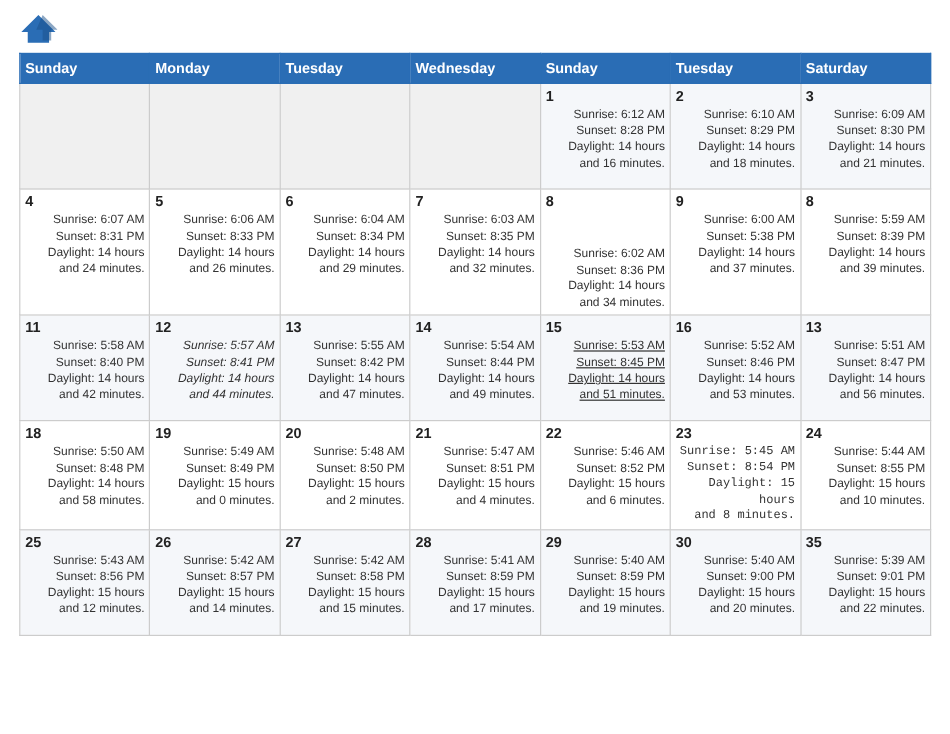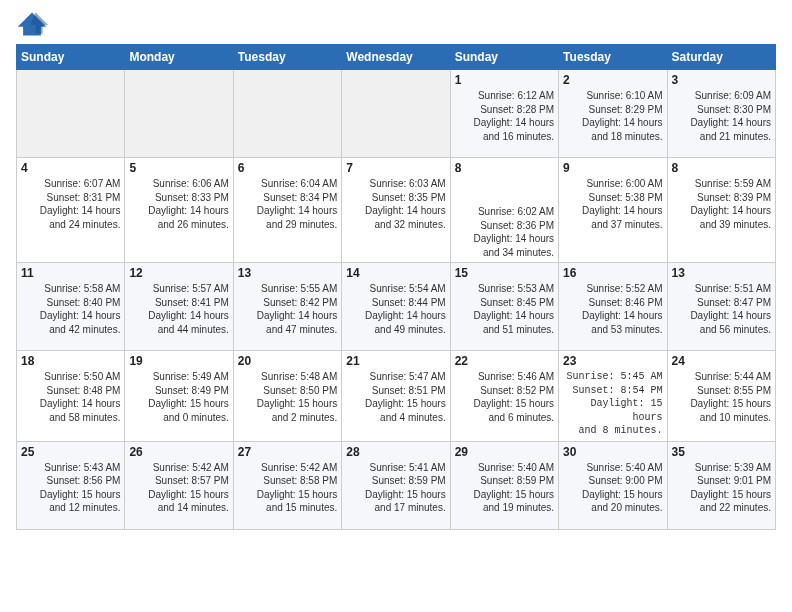--- a/index.html
+++ b/index.html
@@ -221,42 +221,42 @@
         <tr>
           <td>
             <div class="day-number">11</div>
             <div class="day-content" style="white-space: pre-line;">Sunrise: 5:58 AM
 Sunset: 8:40 PM
 Daylight: 14 hours
 and 42 minutes.</div>
           </td>
           <td>
             <div class="day-number">12</div>
-            <div class="day-content" style="white-space: pre-line;">Sunrise: 5:57 AM
+            <div class="day-content" style="white-space: pre-line; font-style: italic;">Sunrise: 5:57 AM
 Sunset: 8:41 PM
 Daylight: 14 hours
 and 44 minutes.</div>
           </td>
           <td>
             <div class="day-number">13</div>
             <div class="day-content" style="white-space: pre-line;">Sunrise: 5:55 AM
 Sunset: 8:42 PM
 Daylight: 14 hours
 and 47 minutes.</div>
           </td>
           <td>
             <div class="day-number">14</div>
             <div class="day-content" style="white-space: pre-line;">Sunrise: 5:54 AM
 Sunset: 8:44 PM
 Daylight: 14 hours
 and 49 minutes.</div>
           </td>
           <td>
             <div class="day-number">15</div>
-            <div class="day-content" style="white-space: pre-line;">Sunrise: 5:53 AM
+            <div class="day-content" style="white-space: pre-line; text-decoration: underline;">Sunrise: 5:53 AM
 Sunset: 8:45 PM
 Daylight: 14 hours
 and 51 minutes.</div>
           </td>
           <td>
             <div class="day-number">16</div>
             <div class="day-content" style="white-space: pre-line;">Sunrise: 5:52 AM
 Sunset: 8:46 PM
 Daylight: 14 hours
 and 53 minutes.</div>

